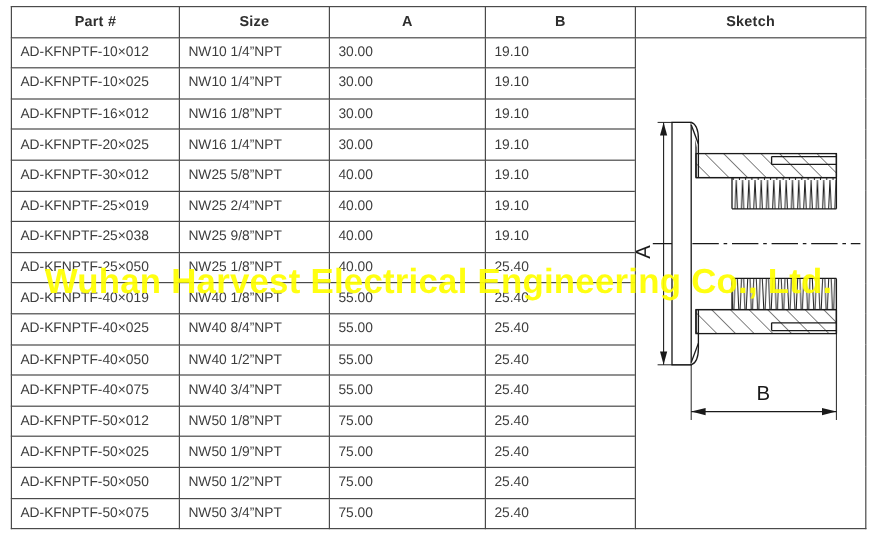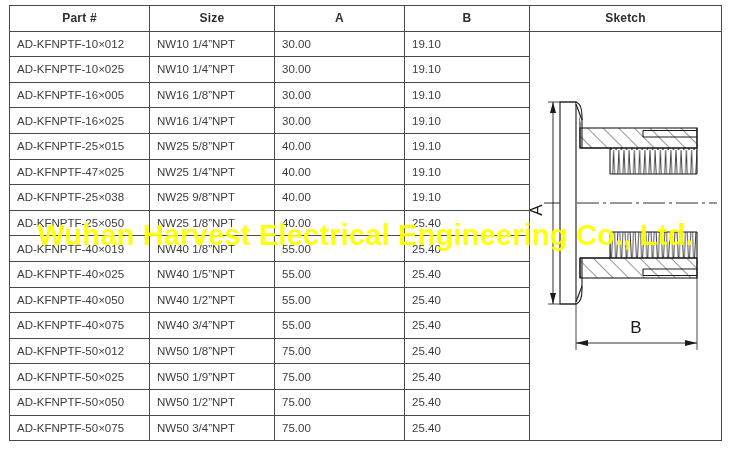--- a/index.html
+++ b/index.html
@@ -132,40 +132,40 @@
             <td>19.10</td>
             <td class="sketch-cell first-sketch last-sketch" rowspan="16"></td>
           </tr>
           <tr>
             <td>AD-KFNPTF-10×025</td>
             <td>NW10 1/4”NPT</td>
             <td>30.00</td>
             <td>19.10</td>
           </tr>
           <tr>
-            <td>AD-KFNPTF-16×005</td>
+            <td>AD-KFNPTF-16×012</td>
             <td>NW16 1/8”NPT</td>
             <td>30.00</td>
             <td>19.10</td>
           </tr>
           <tr>
-            <td>AD-KFNPTF-16×025</td>
+            <td>AD-KFNPTF-20×025</td>
             <td>NW16 1/4”NPT</td>
             <td>30.00</td>
             <td>19.10</td>
           </tr>
           <tr>
-            <td>AD-KFNPTF-25×015</td>
+            <td>AD-KFNPTF-30×012</td>
             <td>NW25 5/8”NPT</td>
             <td>40.00</td>
             <td>19.10</td>
           </tr>
           <tr>
-            <td>AD-KFNPTF-47×025</td>
-            <td>NW25 1/4”NPT</td>
+            <td>AD-KFNPTF-25×019</td>
+            <td>NW25 2/4”NPT</td>
             <td>40.00</td>
             <td>19.10</td>
           </tr>
           <tr>
             <td>AD-KFNPTF-25×038</td>
             <td>NW25 9/8”NPT</td>
             <td>40.00</td>
             <td>19.10</td>
           </tr>
           <tr>
@@ -175,21 +175,21 @@
             <td>25.40</td>
           </tr>
           <tr>
             <td>AD-KFNPTF-40×019</td>
             <td>NW40 1/8”NPT</td>
             <td>55.00</td>
             <td>25.40</td>
           </tr>
           <tr>
             <td>AD-KFNPTF-40×025</td>
-            <td>NW40 1/5”NPT</td>
+            <td>NW40 8/4”NPT</td>
             <td>55.00</td>
             <td>25.40</td>
           </tr>
           <tr>
             <td>AD-KFNPTF-40×050</td>
             <td>NW40 1/2”NPT</td>
             <td>55.00</td>
             <td>25.40</td>
           </tr>
           <tr>

